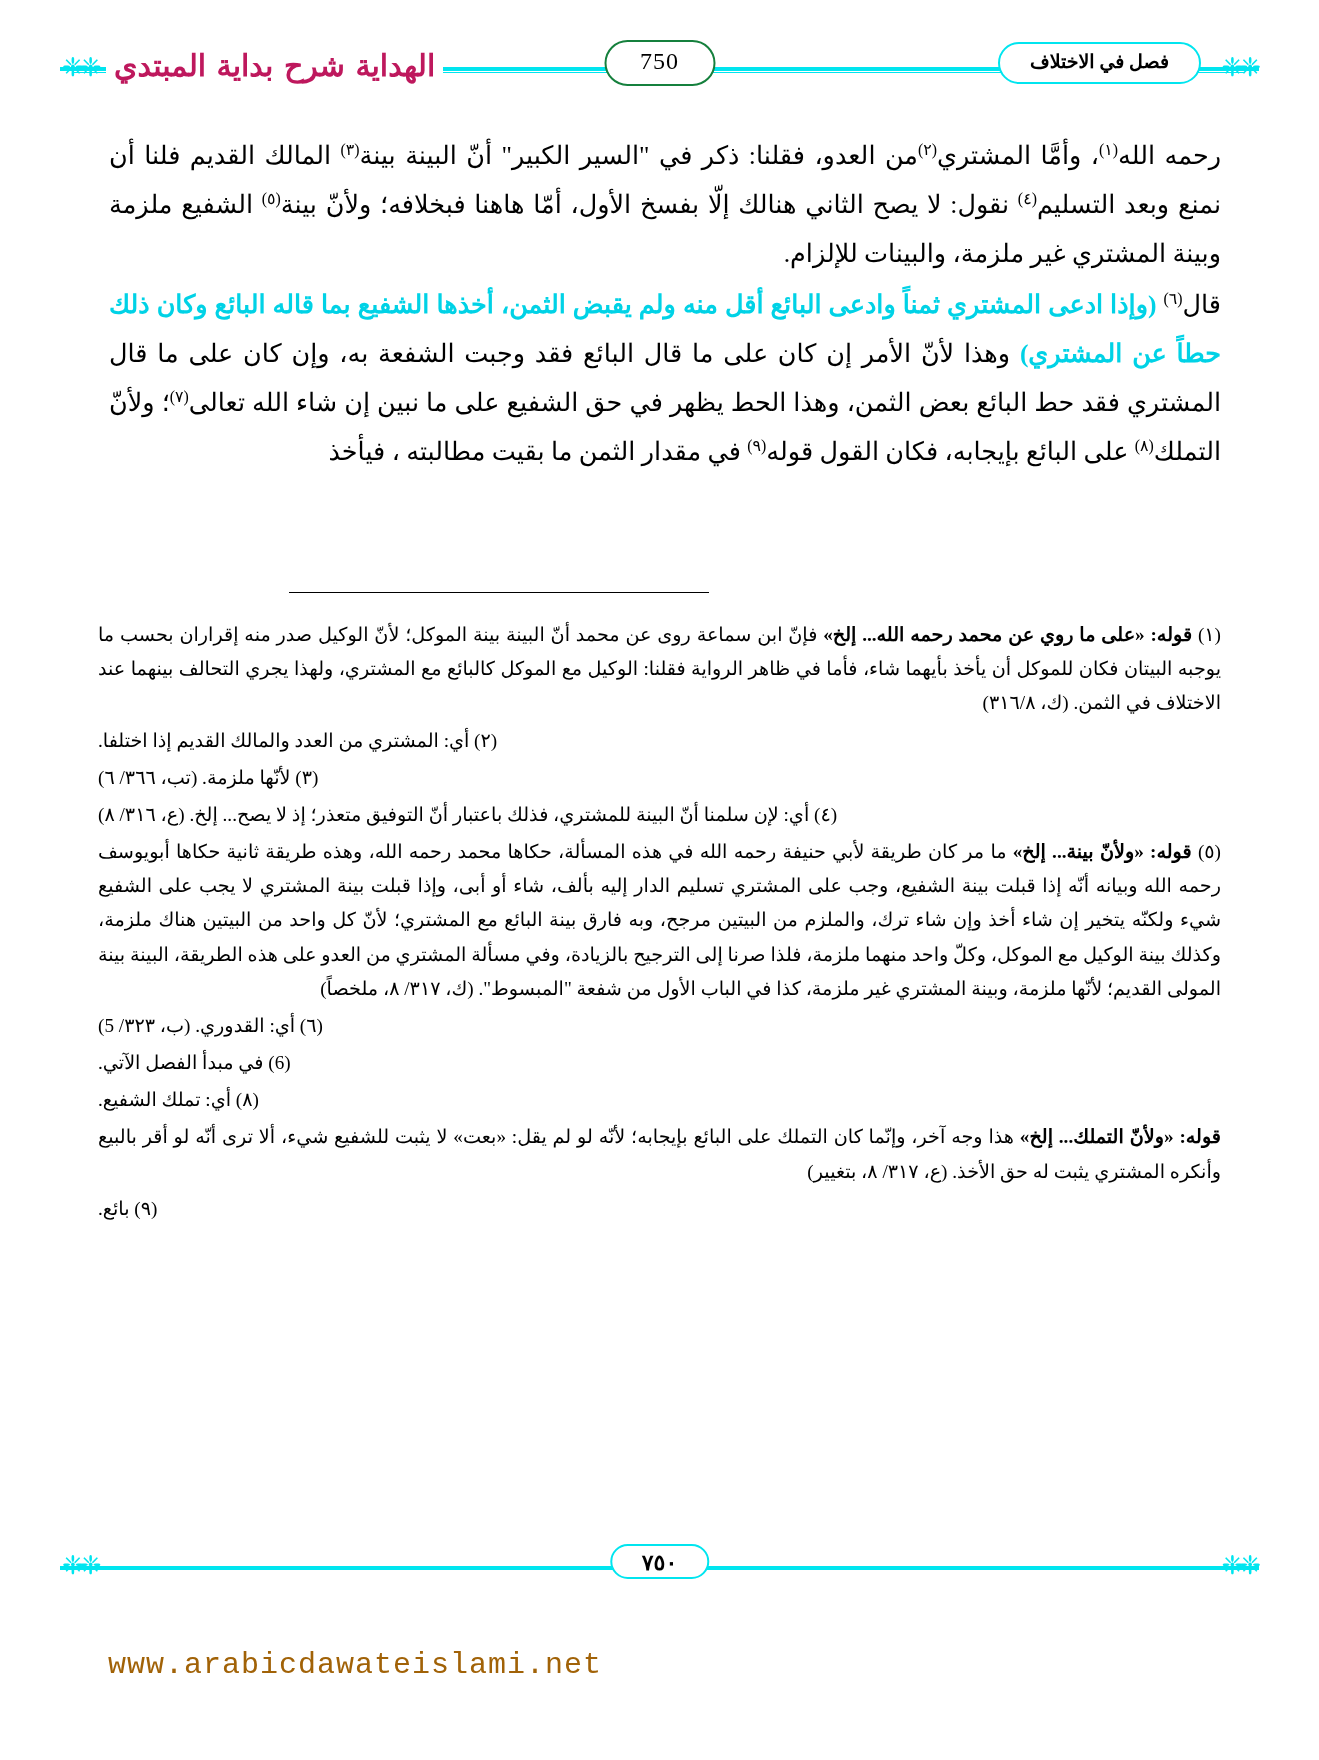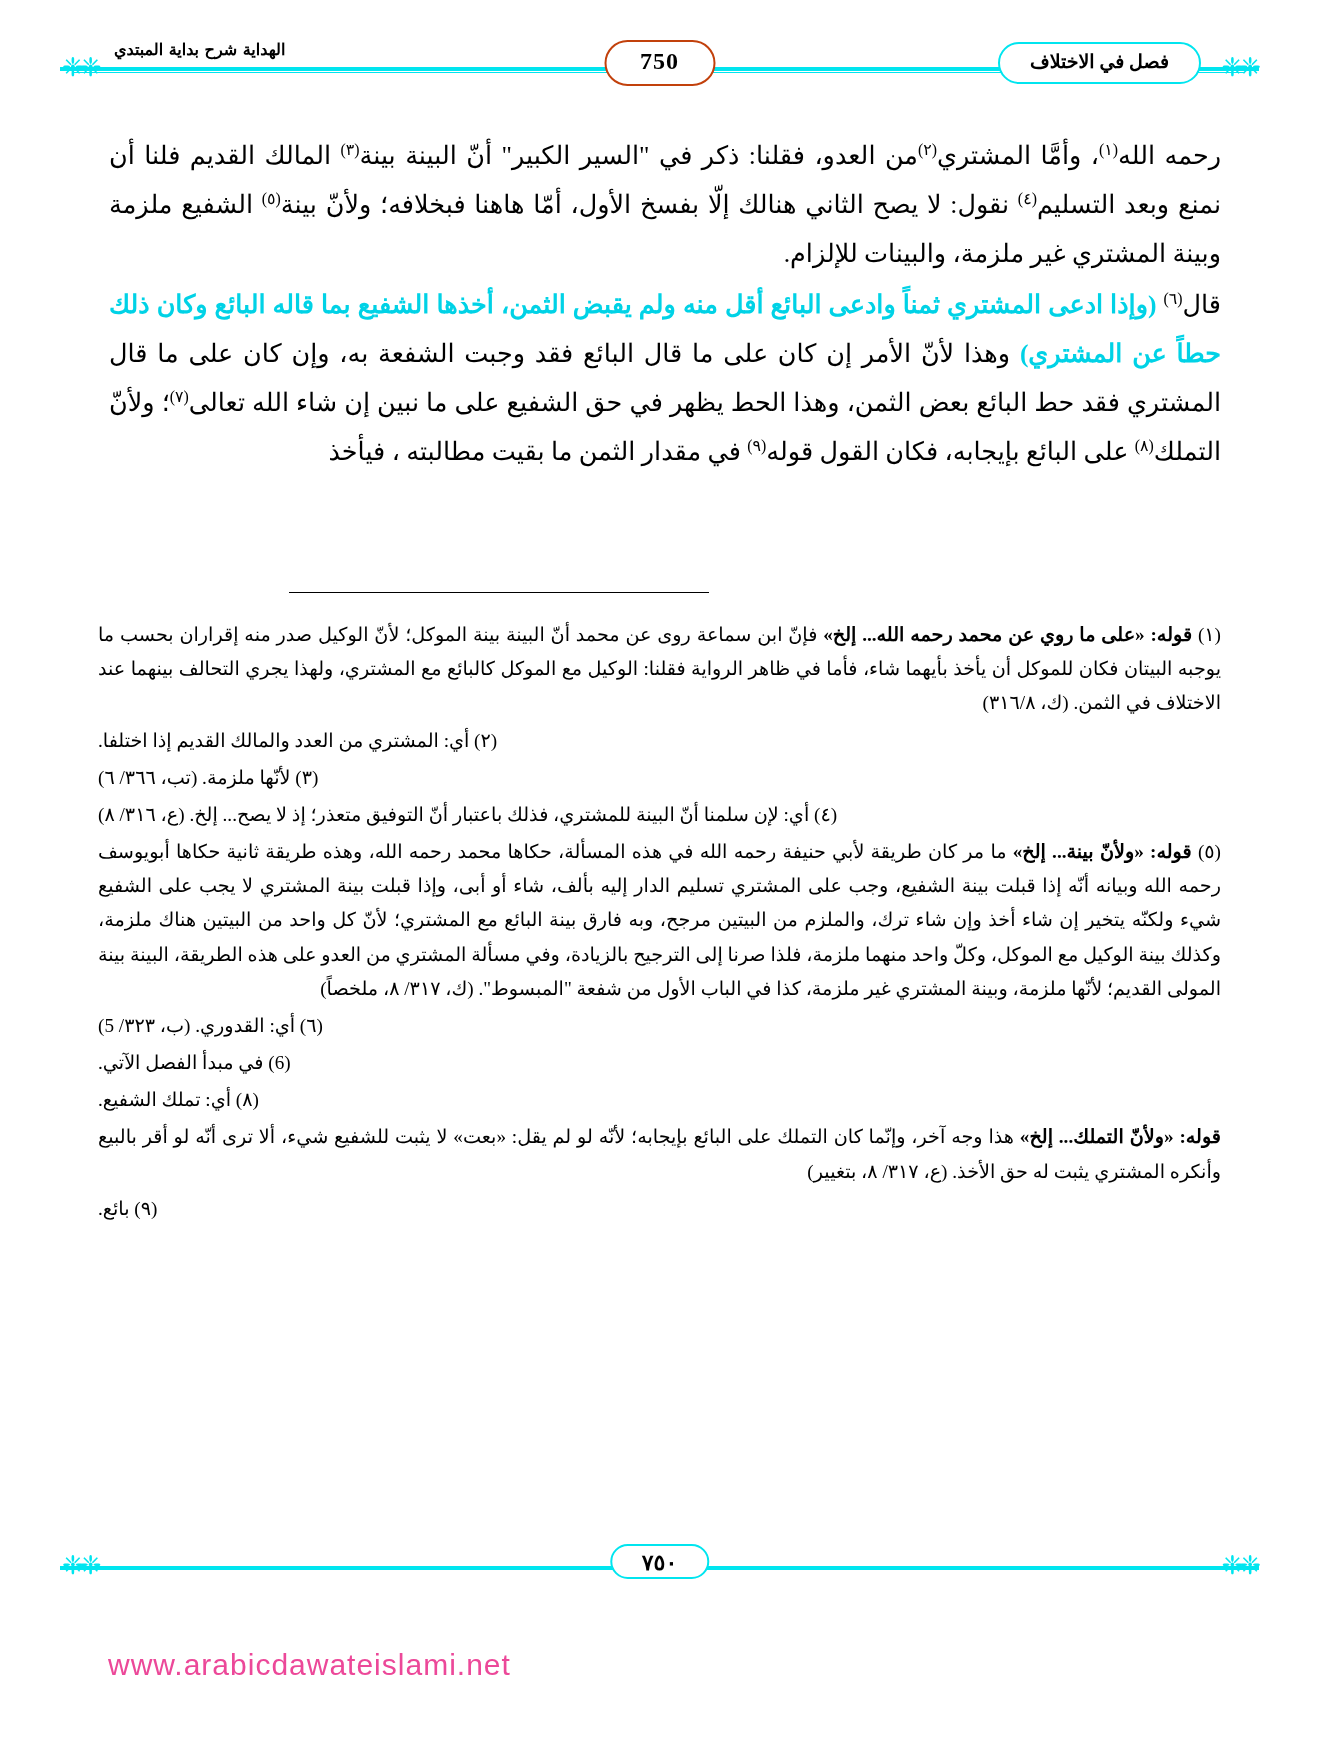--- a/index.html
+++ b/index.html
@@ -61,36 +61,36 @@
     color: #000;
     white-space: nowrap;
     text-align: right;
   }
   .page-num-box {
     position: absolute;
     top: 2px;
     left: 50%;
     transform: translateX(-50%);
     background: #ffffff;
-    border: 2px solid #c2410c;
+    border: 2px solid #15803d;
     border-radius: 26px;
     padding: 6px 34px 9px 34px;
     font-size: 24px;
-    font-weight: bold;
+    font-weight: normal;
     letter-spacing: 1px;
   }
   .book-logo {
     position: absolute;
-    top: 0px;
+    top: 8px;
     left: 46px;
     background: #ffffff;
     padding: 2px 8px;
-    font-size: 16px;
-    font-weight: bold;
-    color: #000000;
+    font-size: 30px;
+    font-weight: bold;
+    color: #be185d;
     white-space: nowrap;
     font-family: "DejaVu Serif", serif;
     direction: rtl;
   }
   .hdr-orn {
     position: absolute;
     top: 17px;
     font-size: 26px;
     color: #00e5ef;
     letter-spacing: -4px;
@@ -185,24 +185,24 @@
     line-height: 1;
   }
   .ftr-orn.far-right { right: 2px; }
   .ftr-orn.far-left  { left: 2px; }
 
   .watermark {
     position: absolute;
     bottom: 78px;
     left: 108px;
     font-size: 30px;
-    color: #ec4899;
+    color: #a16207;
     letter-spacing: 1px;
     direction: ltr;
-    font-family: Liberation Sans, sans-serif;
+    font-family: Liberation Mono, monospace;
   }
 </style>
 </head>
 <body>
 
 <div class="page">
 
   <div class="header">
     <div class="hdr-rule"></div>
     <div class="hdr-rule inner"></div>

